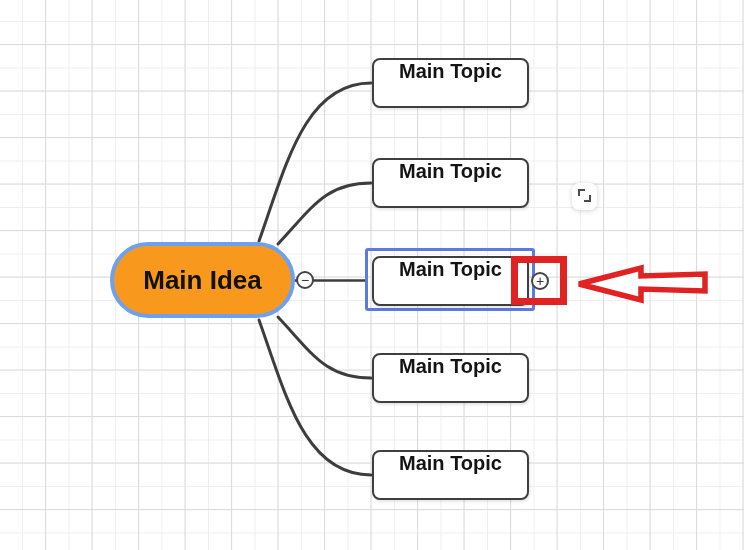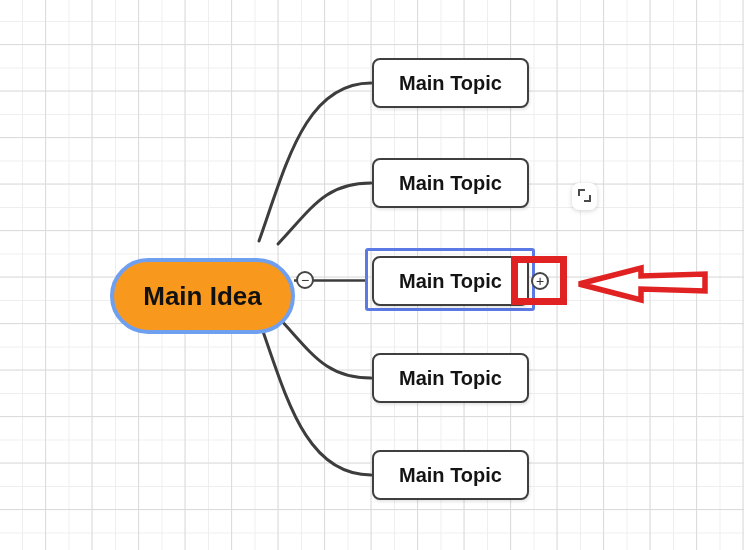--- a/index.html
+++ b/index.html
@@ -13,26 +13,26 @@
       linear-gradient(to right,#eeeeee 1px,transparent 1px),
       linear-gradient(to bottom,#eeeeee 1px,transparent 1px);
     background-size:46.5px 46.5px,46.5px 46.5px,23.25px 23.25px,23.25px 23.25px;
     background-position:45px 44px,45px 44px,22px 21px,22px 21px;
   }
   .connector-layer,.annotation-layer{position:absolute;left:0;top:0;width:744px;height:550px;pointer-events:none;}
   .central-node{
     position:absolute;left:110px;top:242px;width:185px;height:76px;box-sizing:border-box;
     background:#F8991D;border:4px solid #6FA0F0;border-radius:38px;
     display:flex;align-items:center;justify-content:center;
-    font-size:26px;font-weight:bold;color:#111;margin-top:16px;
+    font-size:26px;font-weight:bold;color:#111;
   }
   .topic-node{
     position:absolute;left:372px;width:157px;height:50px;box-sizing:border-box;
     background:#ffffff;border:2px solid #3F3F3F;border-radius:8px;
-    display:flex;align-items:center;justify-content:center;
+    display:flex;align-items:flex-start;justify-content:center;
     font-size:20px;font-weight:bold;color:#141414;
     box-shadow:1px 2px 3px rgba(0,0,0,0.10);
   }
   .topic-1{top:58px;}
   .topic-2{top:158px;}
   .topic-3{top:256px;}
   .topic-4{top:353px;}
   .topic-5{top:450px;}
   .selection-frame{
     position:absolute;left:365px;top:248px;width:170px;height:63px;box-sizing:border-box;

